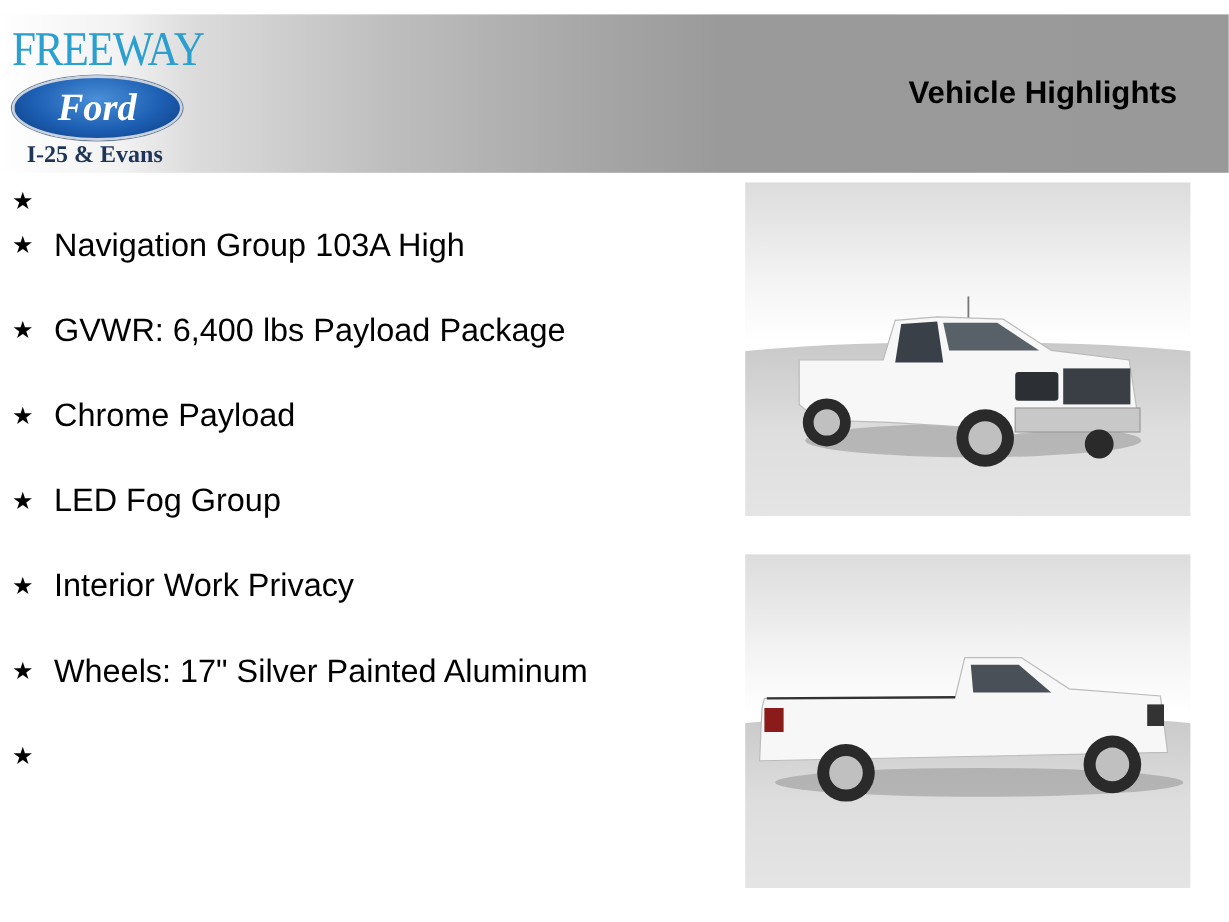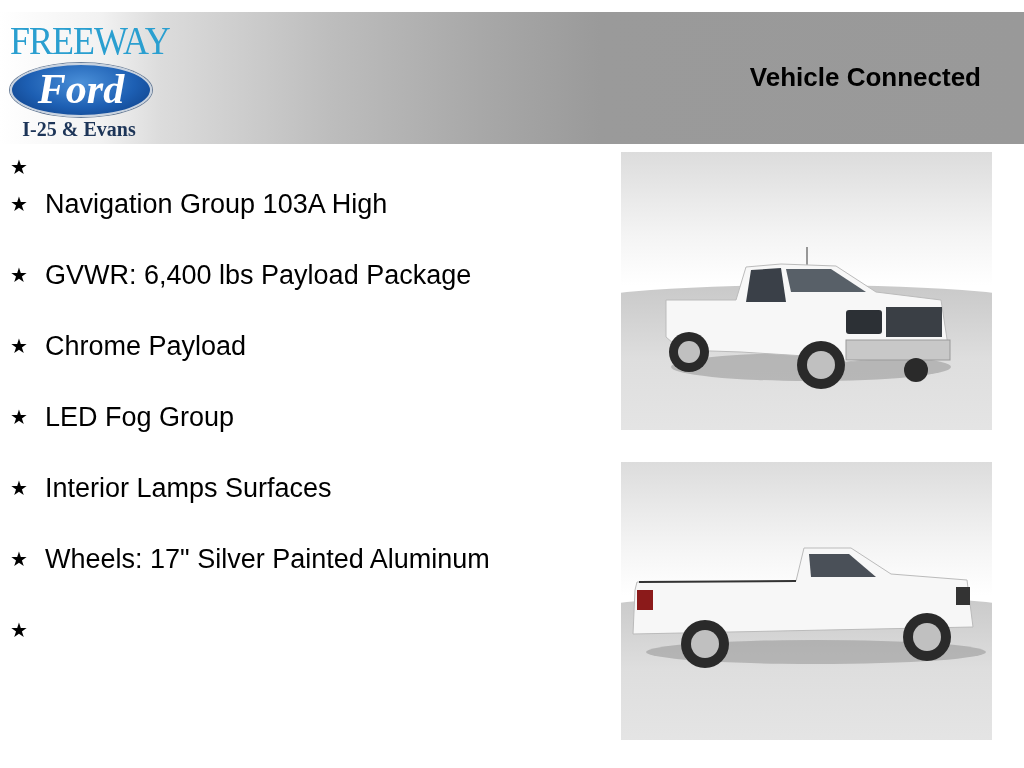--- a/index.html
+++ b/index.html
@@ -24,21 +24,21 @@
   .logo-oval {
     position: absolute; left: 4px; top: 47px; width: 138px; height: 50px;
     border-radius: 50%;
     background: radial-gradient(ellipse at 50% 35%, #4a8fd8 0%, #1d5fb3 55%, #0c3a7e 100%);
     border: 2px solid #c9d3e0;
     box-shadow: 0 0 0 1px #6b7f99;
   }
   .logo-ford {
     position: absolute; left: 0; top: 6px; width: 138px; text-align: center;
     font-family: "Liberation Serif", serif; font-style: italic; font-weight: bold;
-    font-size: 42px; line-height: 36px; color: #ffffff;
+    font-size: 32px; line-height: 36px; color: #ffffff;
   }
   .logo-sub {
     position: absolute; left: 0; top: 102px; width: 146px; text-align: center;
     font-family: "Liberation Serif", serif; font-weight: bold; font-size: 20px;
     color: #1d3558;
   }
   .title {
     position: absolute; right: 43px; top: 50px;
     font-size: 26px; font-weight: bold; color: #000;
   }
@@ -69,21 +69,21 @@
 <body>
 
 <div class="header">
   <div class="logo">
     <div class="logo-freeway">FREEWAY</div>
     <div class="logo-oval">
       <div class="logo-ford">Ford</div>
     </div>
     <div class="logo-sub">I-25 &amp; Evans</div>
   </div>
-  <div class="title">Vehicle Connected</div>
+  <div class="title">Vehicle Highlights</div>
 </div>
 
 <ul class="features">
   <li class="feature">
     <span class="star">★</span>
   </li>
   <li class="feature">
     <span class="star">★</span>
     <span>Navigation Group 103A High</span>
   </li>
@@ -94,21 +94,21 @@
   <li class="feature">
     <span class="star">★</span>
     <span>Chrome Payload</span>
   </li>
   <li class="feature">
     <span class="star">★</span>
     <span>LED Fog Group</span>
   </li>
   <li class="feature">
     <span class="star">★</span>
-    <span>Interior Lamps Surfaces</span>
+    <span>Interior Work Privacy</span>
   </li>
   <li class="feature">
     <span class="star">★</span>
     <span>Wheels: 17" Silver Painted Aluminum</span>
   </li>
   <li class="feature">
     <span class="star">★</span>
   </li>
 </ul>
 

